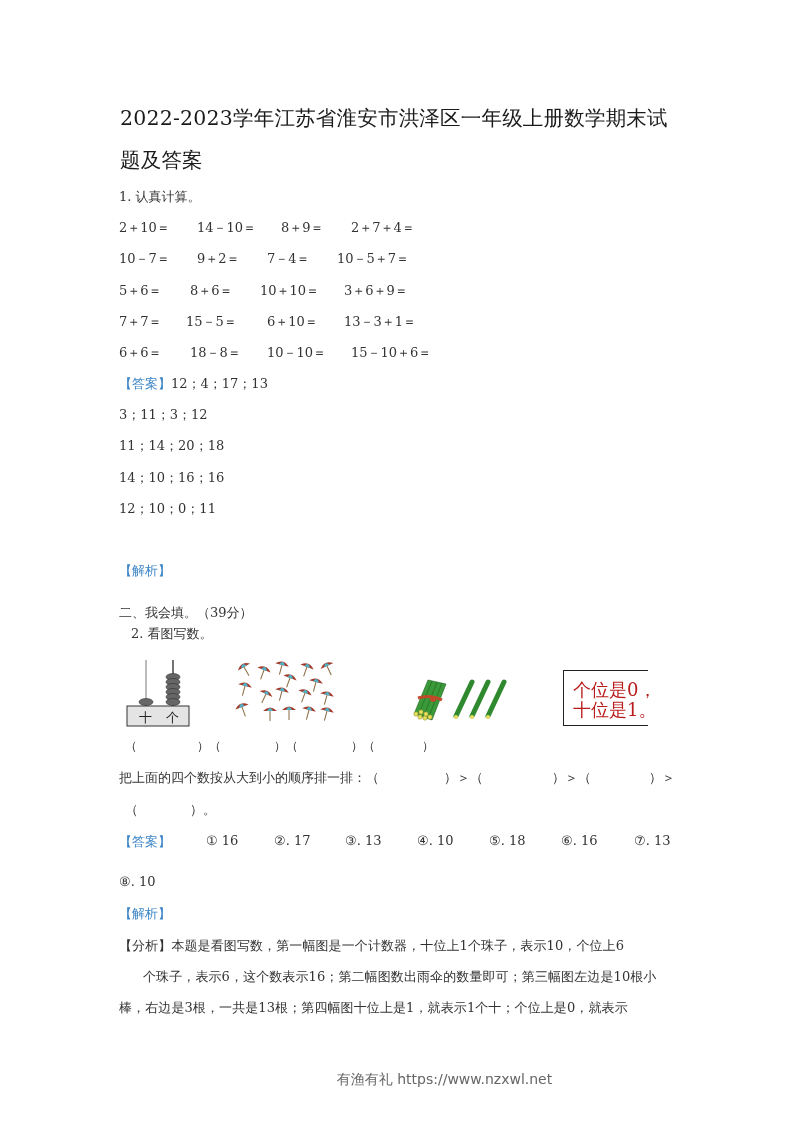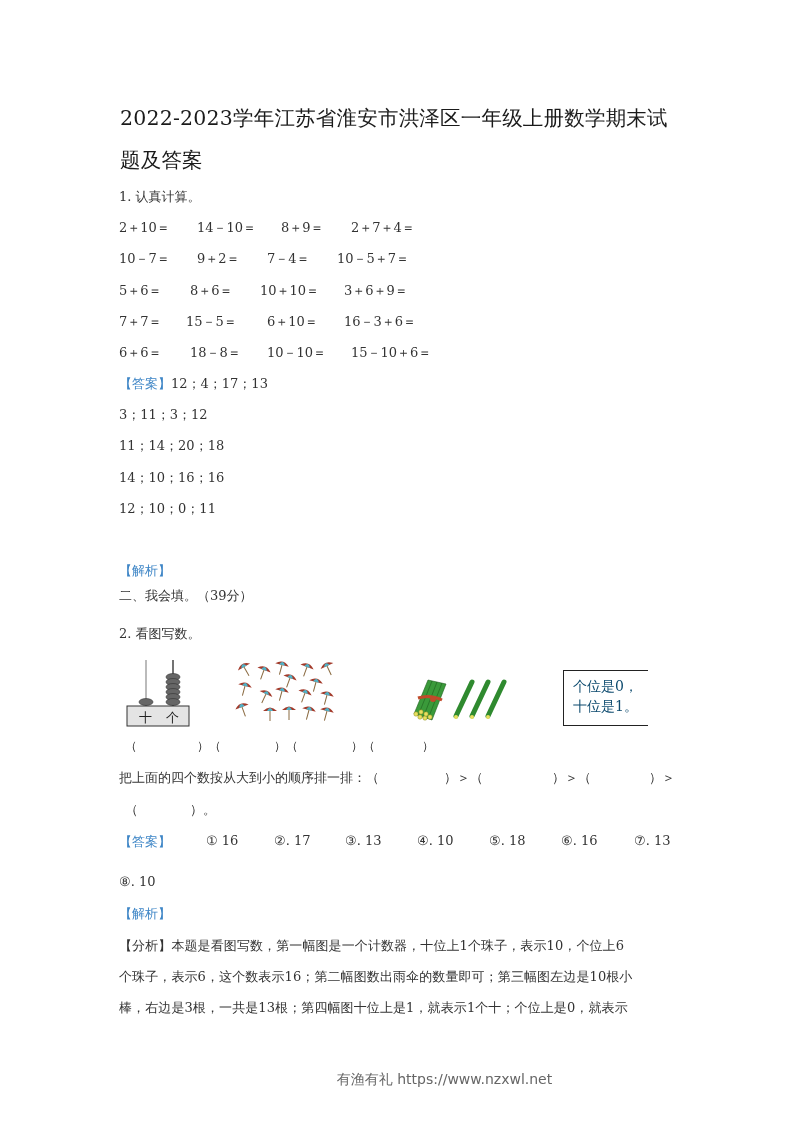--- a/index.html
+++ b/index.html
@@ -8,21 +8,21 @@
   .abs { position: absolute; white-space: nowrap; }
   .title { left: 120px; font-size: 20.5px; color: #1a1a1a; letter-spacing: 0.2px; }
   .line { left: 119px; font-size: 13px; color: #333; }
   .row { position: absolute; left: 119px; font-size: 13px; color: #333; }
   .row span { position: absolute; white-space: nowrap; }
   .tag { color: #3d85c6; }
   .footer { left: 0; width: 793px; text-align: center; top: 1071px;
             font-family: "DejaVu Sans", "Liberation Sans", sans-serif; font-size: 14px; color: #666; padding-left: 48px; }
   .fig { position: absolute; }
   .box4 { position: absolute; left: 563px; top: 670px; width: 84px; height: 54px;
-          border: 1px solid #222; border-right: none; background: #fff; font-size: 14px; color: #0c4a6e; }
+          border: 1px solid #222; border-right: none; background: #fff; font-size: 18px; color: #b91c1c; }
   .box4 div { position: absolute; left: 9px; white-space: nowrap; }
 </style>
 </head>
 <body>
 
 <div class="abs title" style="top:104px;">2022-2023学年江苏省淮安市洪泽区一年级上册数学期末试</div>
 <div class="abs title" style="top:146px;font-family:Liberation Serif, serif;">题及答案</div>
 
 <div class="abs line" style="top:188px;">1. 认真计算。</div>
 
@@ -41,41 +41,41 @@
 <div class="row" style="top:282px;">
   <span style="left:0px">5＋6＝</span>
   <span style="left:71px">8＋6＝</span>
   <span style="left:141px">10＋10＝</span>
   <span style="left:225px">3＋6＋9＝</span>
 </div>
 <div class="row" style="top:313px;">
   <span style="left:0px">7＋7＝</span>
   <span style="left:67px">15－5＝</span>
   <span style="left:148px">6＋10＝</span>
-  <span style="left:225px">16－3＋6＝</span>
+  <span style="left:225px">13－3＋1＝</span>
 </div>
 <div class="row" style="top:344px;">
   <span style="left:0px">6＋6＝</span>
   <span style="left:71px">18－8＝</span>
   <span style="left:148px">10－10＝</span>
   <span style="left:232px">15－10＋6＝</span>
 </div>
 
 <div class="abs line" style="top:375px;text-align:right;">
   <span class="tag">【答案】</span><span>12；4；17；13</span>
 </div>
 <div class="abs line" style="top:406px;">3；11；3；12</div>
 <div class="abs line" style="top:437px;">11；14；20；18</div>
 <div class="abs line" style="top:469px;">14；10；16；16</div>
 <div class="abs line" style="top:500px;">12；10；0；11</div>
 
 <div class="abs line tag" style="top:562px;">【解析】</div>
 
-<div class="abs line" style="top:587px;">二、我会填。（39分）</div>
-<div class="abs line" style="top:625px;">2. 看图写数。</div>
+<div class="abs line" style="top:604px;">二、我会填。（39分）</div>
+<div class="abs line" style="top:625px;margin-left:12px;">2. 看图写数。</div>
 
 <div class="fig" style="left:125px; top:658px; width:70px; height:70px;">
   <svg width="70" height="70" viewBox="0 0 70 70">
     <line x1="21" y1="2" x2="21" y2="48" stroke="#bbb" stroke-width="2"></line>
     <line x1="48" y1="2" x2="48" y2="48" stroke="#444" stroke-width="1.5"></line>
     <ellipse cx="21" cy="44" rx="7" ry="3.5" fill="#666" stroke="#333" stroke-width="0.6"></ellipse>
     <ellipse cx="48" cy="19" rx="7" ry="3.5" fill="#666" stroke="#333" stroke-width="0.6"></ellipse>
     <ellipse cx="48" cy="24" rx="7" ry="3.5" fill="#666" stroke="#333" stroke-width="0.6"></ellipse>
     <ellipse cx="48" cy="29" rx="7" ry="3.5" fill="#666" stroke="#333" stroke-width="0.6"></ellipse>
     <ellipse cx="48" cy="34" rx="7" ry="3.5" fill="#666" stroke="#333" stroke-width="0.6"></ellipse>
@@ -178,16 +178,16 @@
   <span style="left:226px">③. 13</span>
   <span style="left:298px">④. 10</span>
   <span style="left:370px">⑤. 18</span>
   <span style="left:442px">⑥. 16</span>
   <span style="left:515px">⑦. 13</span>
 </div>
 <div class="abs line" style="top:874px;">⑧. 10</div>
 
 <div class="abs line tag" style="top:905px;">【解析】</div>
 <div class="abs line" style="top:937px; letter-spacing:0.1px;">【分析】本题是看图写数，第一幅图是一个计数器，十位上1个珠子，表示10，个位上6</div>
-<div class="abs line" style="top:968px; letter-spacing:0.1px;">个珠子，表示6，这个数表示16；第二幅图数出雨伞的数量即可；第三幅图左边是10根小</div>
+<div class="abs line" style="top:968px; letter-spacing:0.1px;margin-left:24px;">个珠子，表示6，这个数表示16；第二幅图数出雨伞的数量即可；第三幅图左边是10根小</div>
 <div class="abs line" style="top:999px; letter-spacing:0.1px;">棒，右边是3根，一共是13根；第四幅图十位上是1，就表示1个十；个位上是0，就表示</div>
 
 <div class="abs footer">有渔有礼 https://www.nzxwl.net</div>
 
 </body></html>

